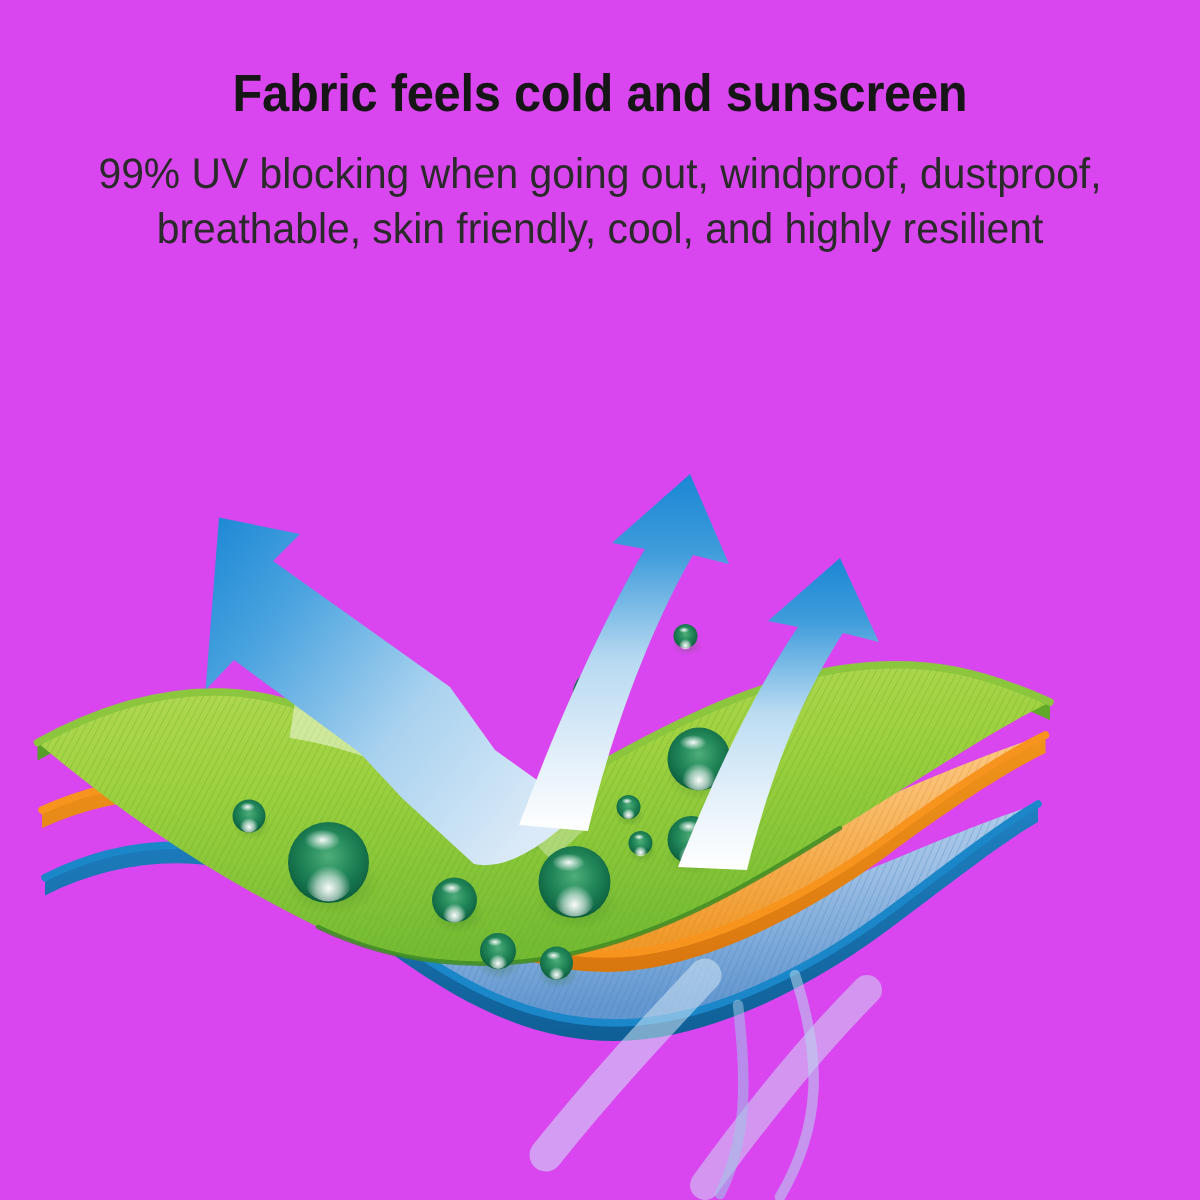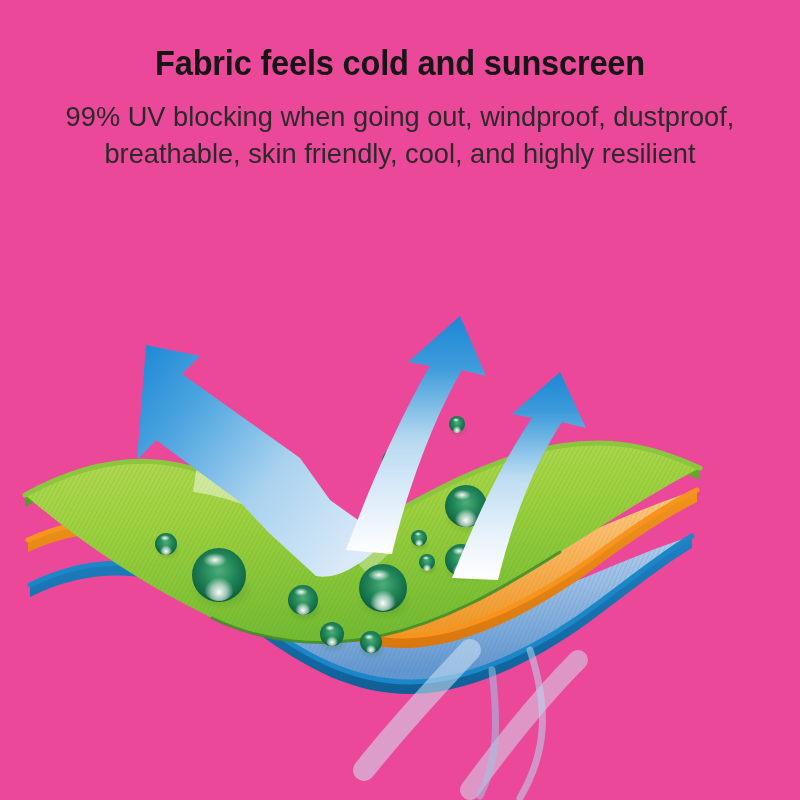--- a/index.html
+++ b/index.html
@@ -12,21 +12,21 @@
     width: 800px;
     height: 800px;
     overflow: hidden;
     font-family: "Liberation Sans", sans-serif;
     -webkit-font-smoothing: antialiased;
   }
   .page {
     position: relative;
     width: 800px;
     height: 800px;
-    background: #ec4899;
+    background: #d946ef;
   }
 
   
   .text-block {
     position: absolute;
     left: 0;
     top: 0;
     width: 800px;
     text-align: center;
   }

